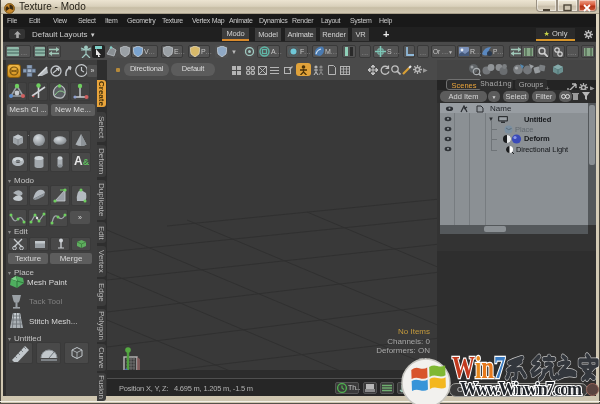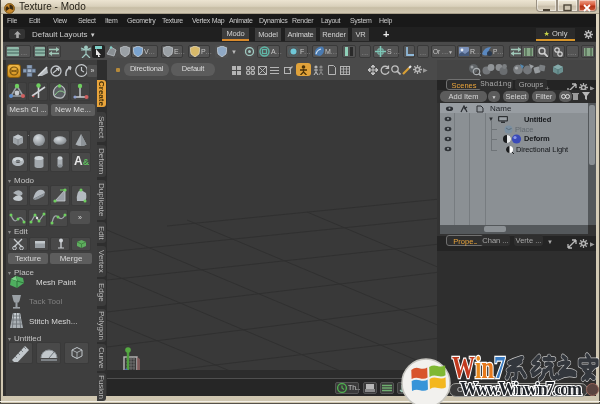--- a/index.html
+++ b/index.html
@@ -485,21 +485,21 @@
         </svg>
       <div class="lbtn" style="left:2px;top:193px;width:40px;height:11px;line-height:11px;">Texture</div>
       <div class="lbtn" style="left:44px;top:193px;width:42px;height:11px;line-height:11px;">Merge</div>
 
       <div class="sh" style="top:208px;">Place</div>
       <svg class="abs" style="left:1px;top:214px;" width="19" height="17">
           <path d="M4 5 L9 2 L16 4 L17 9 L10 14 L3 11 Z" fill="#4fae5f"></path>
           <path d="M4 5 L10 7 L17 9 M10 7 L9 2 M10 7 L10 14" stroke="#2a6a35" stroke-width="0.8" fill="none"></path>
           <path d="M4 5 L9 2 L10 7 Z" fill="#7fd08a"></path>
         </svg>
-      <div class="plab" style="left:30px;top:218px;">Mesh Paint</div>
+      <div class="plab" style="left:21px;top:218px;">Mesh Paint</div>
       <svg class="abs" style="left:3px;top:233px;" width="15" height="17">
           <path d="M3 2 H12 L10.5 8 Q10 10 7.5 10 Q5 10 4.5 8 Z" fill="#9aa0a5"></path>
           <rect x="6.5" y="10" width="2" height="4" fill="#9aa0a5"></rect>
           <rect x="4" y="14" width="7" height="1.6" fill="#9aa0a5"></rect>
         </svg>
       <div class="plab" style="left:23px;top:237px;color:#818181;">Tack Tool</div>
       <svg class="abs" style="left:2px;top:252px;" width="17" height="17">
           <path d="M5 1 L12 1 L15 16 L2 16 Z" fill="#aab0b5"></path>
           <path d="M5 1 L12 1 L13 6 L4 6 Z" fill="#c8ced2"></path>
           <g stroke="#70767b" stroke-width="0.9">
@@ -560,20 +560,26 @@
           <rect x="17" y="291" width="13" height="14" fill="none" stroke="#b8b8b8" stroke-width="1.4"></rect>
           <path d="M30 291 l3 2 v13 l-3 -1 Z" fill="#8a6060" opacity="0.85"></path>
           <path d="M19 293 h9 M19 296 h9 M19 299 h9 M19 302 h9 M21 291 v14 M24 291 v14 M27 291 v14" stroke="#808080" stroke-width="0.7"></path>
           <path d="M21 305 L21 285" stroke="#4f9f3f" stroke-width="2.5"></path>
           <circle cx="21" cy="284" r="2.8" fill="#55aa42"></circle>
           <path d="M20 303 L14 309 L12 313" stroke="#4f68b8" stroke-width="2.2" fill="none"></path>
           <path d="M15 306 l-4 7 l6 -2 Z" fill="#5570c5"></path>
         </g>
       </svg>
       <div class="abs" style="left:0;top:310px;width:333px;height:8px;background:#2c2c2c;"></div>
+      <div id="vptext">
+          <div class="o">No Items</div>
+          <div>Channels: 0</div>
+          <div>Deformers: ON</div>
+          <div>ON</div>
+        </div>
     </div>
     <div id="vphdr">
       <div class="abs" style="left:9px;top:8px;width:4px;height:4px;background:#b5893a;border-radius:1px;"></div>
       <div class="pill" style="left:17px; width:45px; line-height:12px;">Directional</div>
       <div class="pill" style="left:64px; width:44px; line-height:12px;">Default</div>
       <svg class="abs" style="left:125px;top:6px;" width="9" height="9">
           <g fill="#b5b5b5">
             <rect x="0" y="0" width="4" height="4"></rect>
             <rect x="5" y="0" width="4" height="4"></rect>
             <rect x="0" y="5" width="4" height="4"></rect>
@@ -634,20 +640,21 @@
         </svg>
       <svg class="abs" style="left:306px;top:5px;" width="9" height="9">
           <circle cx="4.5" cy="4.5" r="2" fill="none" stroke="#b5b5b5" stroke-width="1.4"></circle>
           <g stroke="#b5b5b5" stroke-width="1.3">
             <path d="M4.5 0 v2 M4.5 7 v2 M0 4.5 h2 M7 4.5 h2 M1.3 1.3 l1.4 1.4 M6.3 6.3 l1.4 1.4 M7.7 1.3 L6.3 2.7 M2.7 6.3 L1.3 7.7"></path>
           </g>
         </svg>
       <span class="abs" style="left:316px;top:6px;color:#999;font-size:6px;">▶</span>
     </div>
     <div id="statusbar">
+        <div id="postext">Position X, Y, Z:&nbsp;&nbsp;&nbsp;4.695 m, 1.205 m, -1.5 m</div>
       <div class="abs" style="left:228px;top:3px;width:24px;height:12px;background:#3a3a3a;border:1px solid #555;border-radius:2px;"></div>
       <svg class="abs" style="left:230px;top:4px;" width="10" height="10">
           <circle cx="5" cy="5" r="4.4" fill="none" stroke="#4fae4f" stroke-width="1.4"></circle>
           <path d="M5 2.5 V5 L7 6.5" stroke="#4fae4f" stroke-width="1.2" fill="none"></path>
         </svg>
       <span class="abs" style="left:241px;top:5px;font-size:7px;color:#c8c8c8;">T<span style="letter-spacing:-0.5px">h...</span></span>
       <div class="abs" style="left:256px;top:3px;width:14px;height:12px;background:#3a3a3a;border:1px solid #555;border-radius:2px;"></div>
       <svg class="abs" style="left:258px;top:5px;" width="10" height="9">
           <rect x="1" y="0" width="8" height="5" fill="#b8b8b8"></rect>
           <rect x="0" y="5" width="10" height="3" fill="#8a8a8a"></rect>
@@ -792,36 +799,20 @@
             <path d="M7 7 L9 9" stroke="#1a1c1e" stroke-width="1"></path>
           </svg>
         <span class="trow" style="left:76px;top:31.5px;">Directional Light</span>
       </div>
       <div id="vscroll">
           <div class="abs" style="left:1px;top:2px;width:6px;height:60px;background:#8b9094;border-radius:2px;"></div>
         </div>
       <div id="hscroll">
           <div class="abs" style="left:44px;top:1px;width:22px;height:6px;background:#8b9094;border-radius:2px;"></div>
         </div>
-      <div id="rptabs2">
-        <div class="rtab sel" style="left:9px; width:38px;">Prope<span style="letter-spacing:-1px;">...</span></div>
-        <div class="rtab" style="left:44px; width:29px;">Chan ...</div>
-        <div class="rtab" style="left:77px; width:29px;">Verte ...</div>
-        <div class="abs" style="left:110px;top:3px;color:#aaa;font-size:6px;">▼</div>
-        <svg class="abs" style="left:130px;top:3px;" width="10" height="10">
-            <path d="M1 9 L9 1 M9 1 h-4 M9 1 v4 M1 9 h4 M1 9 v-4" stroke="#b8b8b8" stroke-width="1.3"></path>
-          </svg>
-        <svg class="abs" style="left:142px;top:3px;" width="9" height="9">
-            <circle cx="4.5" cy="4.5" r="2" fill="none" stroke="#b0b0b0" stroke-width="1.4"></circle>
-            <g stroke="#b0b0b0" stroke-width="1.3">
-              <path d="M4.5 0 v2 M4.5 7 v2 M0 4.5 h2 M7 4.5 h2 M1.3 1.3 l1.4 1.4 M6.3 6.3 l1.4 1.4 M7.7 1.3 L6.3 2.7 M2.7 6.3 L1.3 7.7"></path>
-            </g>
-          </svg>
-        <span class="abs" style="left:153px;top:4px;color:#999;font-size:6px;">▶</span>
-      </div>
       <div id="rplower"></div>
     </div>
   </div>
   <div id="cmdfield">Co...</div>
   <div id="cmdround"></div>
   <svg class="abs" style="left:396px;top:356px;" width="204" height="48" overflow="visible">
 
     <circle cx="30" cy="27" r="24" fill="#f2f1ee" stroke="#c5c4be" stroke-width="1.5"></circle>
     <g transform="translate(15,6) rotate(-2)">
       <path d="M0 8 Q4 5 8 6.5 Q13 8 16 6 L16 16 Q13 18 8 16.5 Q4 15 0 17 Z" fill="#d8542c"></path>

